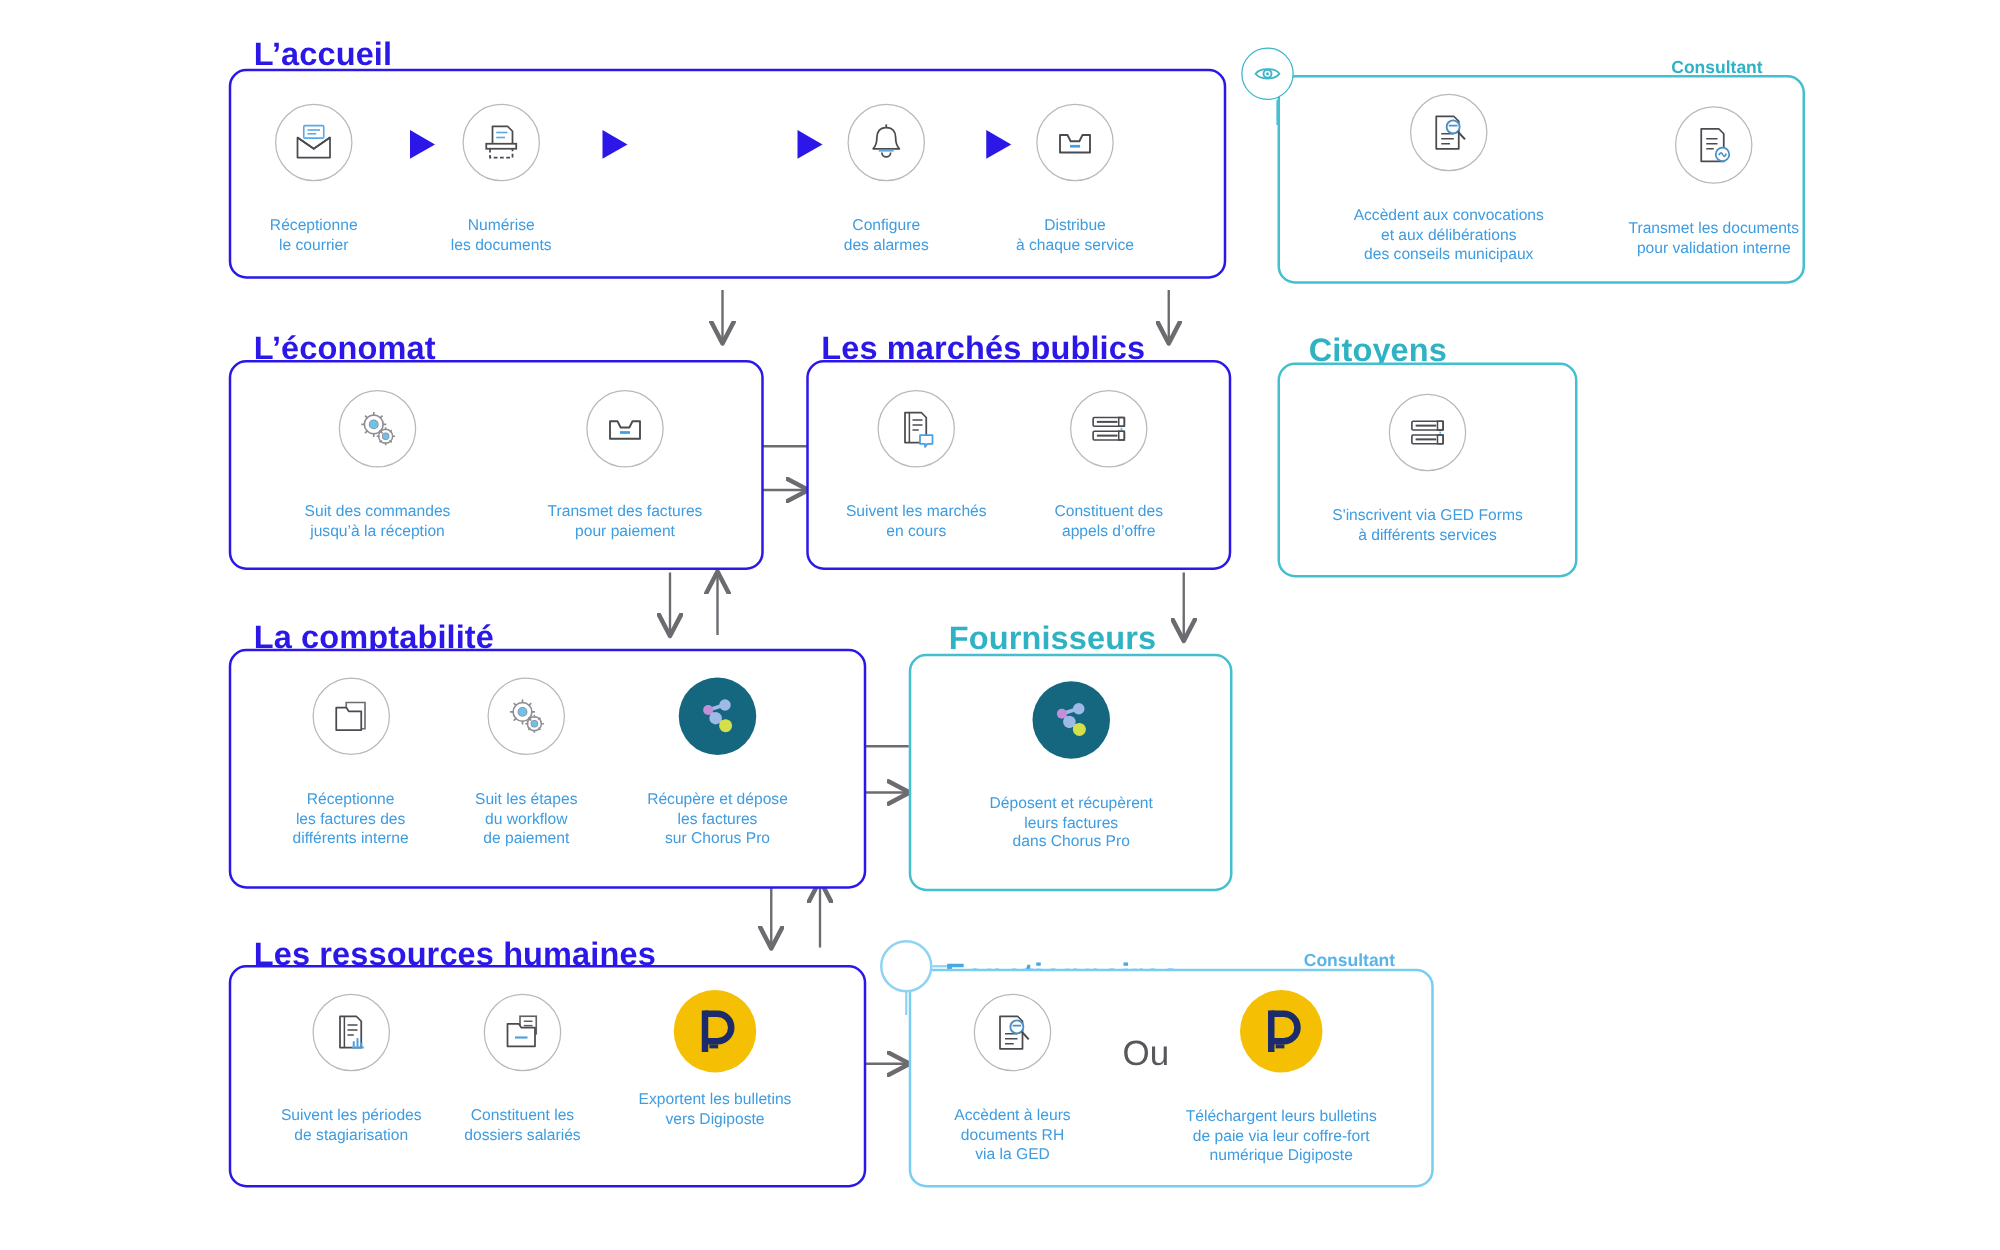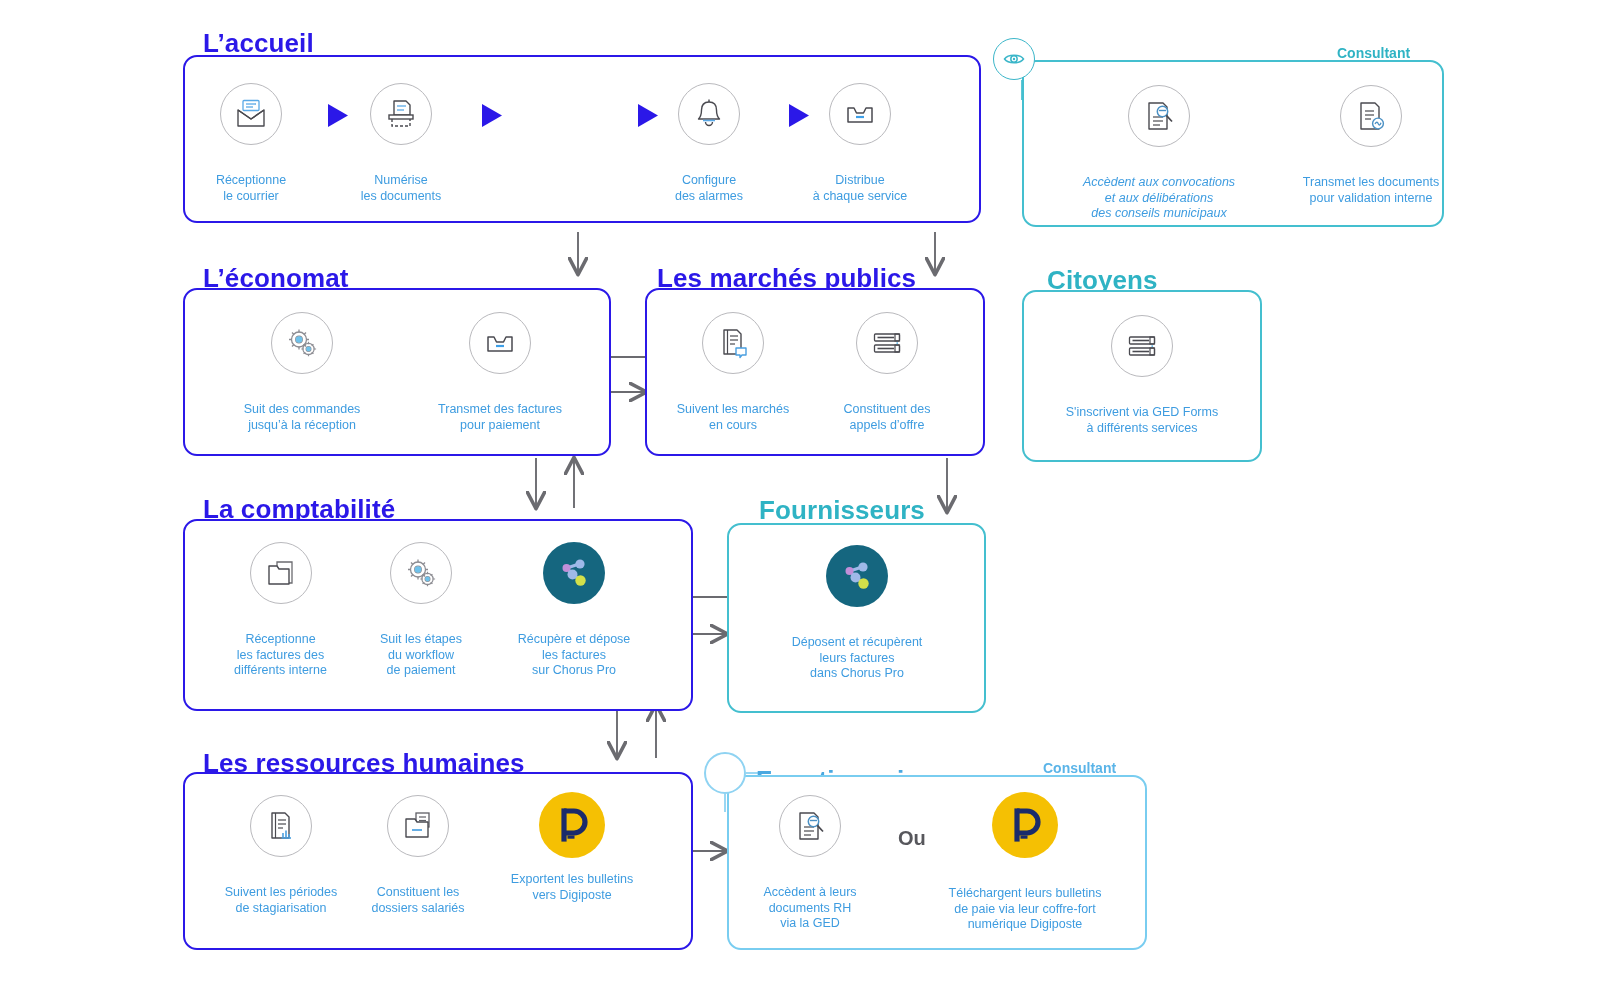--- a/index.html
+++ b/index.html
@@ -30,21 +30,21 @@
   .ico{width:62px;height:62px;border-radius:50%;border:1px solid #b9b9bd;
        margin:0 auto;display:flex;align-items:center;justify-content:center;box-sizing:border-box;background:#fff;}
   .ico.solid{border:none;}
   .cap{margin-top:28px;font-size:12.5px;line-height:15.5px;color:#3e9ce0;white-space:nowrap;}
 
   .badge{position:absolute;width:42px;height:42px;border-radius:50%;background:#fff;
          display:flex;align-items:center;justify-content:center;box-sizing:border-box;}
   .badge.eye{border:1.6px solid #3bb6c9;}
   .badge.plain{border:2px solid #8fd3f2;}
 
-  .ou{position:absolute;font-size:20px;font-weight:bold;color:#57575c;}
+  .ou{position:absolute;font-size:28px;font-weight:normal;color:#57575c;}
 
   svg{display:block;overflow:visible;}
   .arrowlayer{position:absolute;left:0;top:0;width:1600px;height:1000px;pointer-events:none;}
 </style>
 </head>
 <body>
 
 <div class="stage">
 
   <svg class="arrowlayer" viewBox="0 0 1600 1000">
@@ -155,21 +155,21 @@
   <div class="consultant t" style="left:1337px;top:45px;">Consultant</div>
   <div class="panel teal" style="left:1022px;top:60px;width:422px;height:167px;"></div>
   <div class="badge eye" style="left:993px;top:38px;">
     <svg width="24" height="24" viewBox="0 0 24 24">
       <path d="M2.5 12 C6 7 18 7 21.5 12 C18 17 6 17 2.5 12 Z" fill="none" stroke="#3bb6c9" stroke-width="1.5"></path>
       <circle cx="12" cy="12" r="3.2" fill="none" stroke="#3bb6c9" stroke-width="1.5"></circle>
       <circle cx="12" cy="12" r="1.2" fill="#3bb6c9"></circle>
     </svg>
   </div>
 
-  <div class="item" style="left:1044px;top:85px;width:230px;font-style:italic;">
+  <div class="item" style="left:1044px;top:75px;width:230px;">
     <div class="ico">
       <svg width="34" height="34" viewBox="0 0 34 34">
         <path d="M7 4 L21 4 L25 8 L25 30 L7 30 Z" fill="#fff" stroke="#4a4a50" stroke-width="1.4" stroke-linejoin="round"></path>
         <line x1="11" y1="18" x2="21" y2="18" stroke="#4a4a50" stroke-width="1.2"></line>
         <line x1="11" y1="22" x2="21" y2="22" stroke="#4a4a50" stroke-width="1.2"></line>
         <line x1="11" y1="26" x2="18" y2="26" stroke="#4a4a50" stroke-width="1.2"></line>
         <circle cx="20.5" cy="12.5" r="5.2" fill="#fff" stroke="#4a90c4" stroke-width="1.5"></circle>
         <line x1="17" y1="11.5" x2="24" y2="11.5" stroke="#4a90c4" stroke-width="1.4"></line>
         <line x1="24.3" y1="16.3" x2="30" y2="22.5" stroke="#4a4a50" stroke-width="1.7"></line>
       </svg>

